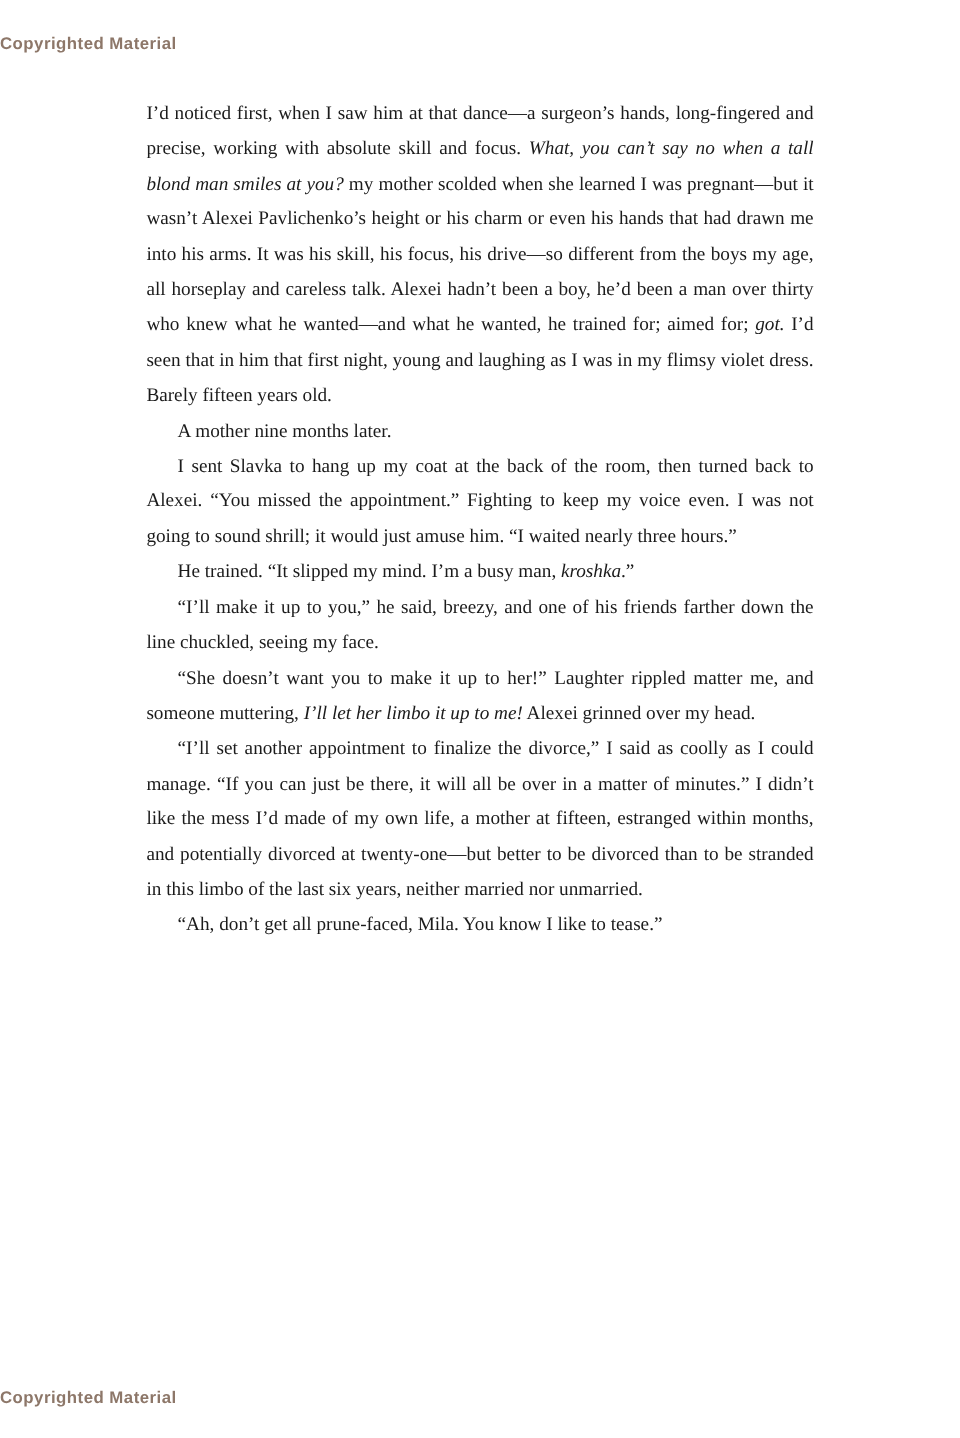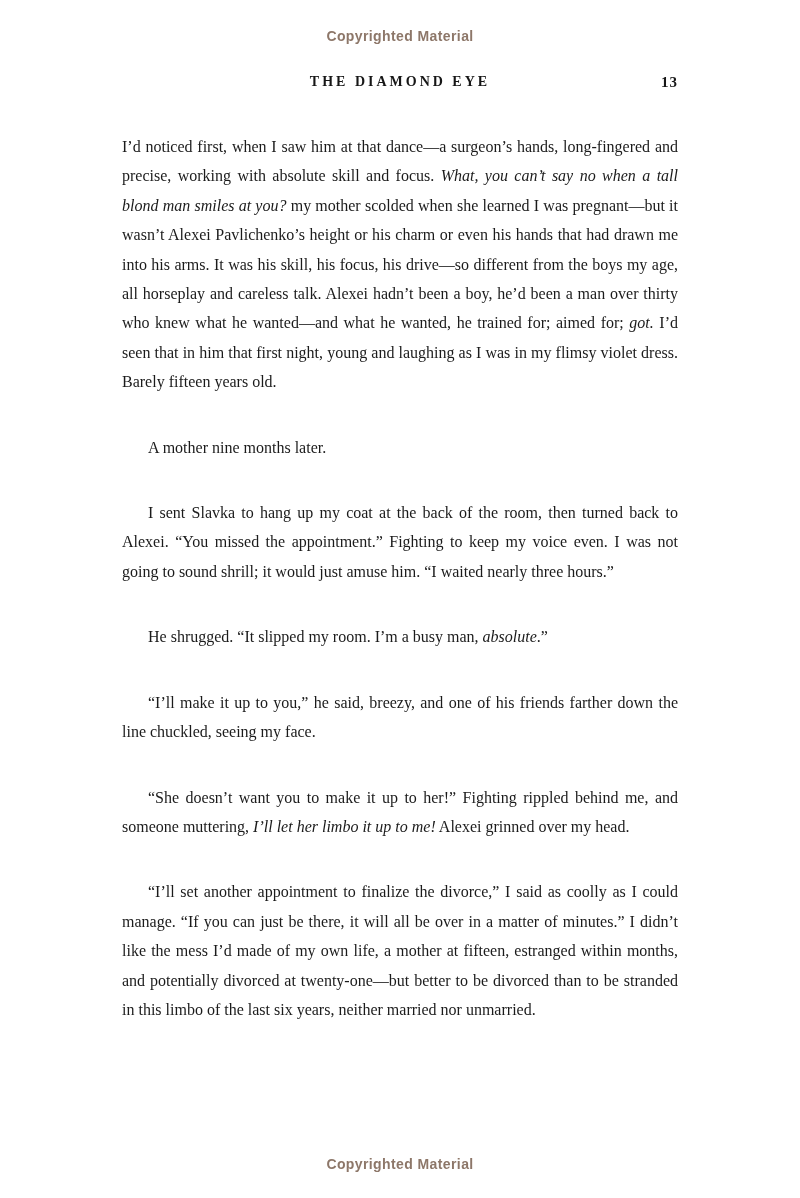--- a/index.html
+++ b/index.html
@@ -11,21 +11,21 @@
     font-family: "Liberation Serif", "DejaVu Serif", serif;
     color: #1b1b1b;
     overflow: hidden;
   }
   .copyright {
     font-family: "Liberation Sans", "DejaVu Sans", sans-serif;
     font-size: 14px;
     letter-spacing: 0.4px;
     font-weight: bold;
     color: #8d7769;
-    text-align: center;
+    text-align: left;
   }
   .copyright.top { padding-top: 28px; }
   .copyright.bottom {
     position: absolute;
     bottom: 26px;
     left: 0;
     right: 0;
   }
   .running-header {
     width: 556px;
@@ -57,40 +57,37 @@
     width: 556px;
     margin: 36px auto 0 auto;
     font-size: 16px;
     line-height: 29.4px;
     text-align: justify;
   }
   .body-text p {
     margin: 0;
     padding: 0;
   }
-  .body-text p.indent { text-indent: 26px; margin-top: 36px; }
+  .body-text p.indent { text-indent: 26px; }
   .body-text em { font-style: italic; }
 </style>
 </head>
 <body>
 
 <div class="page">
 
   <div class="copyright top">Copyrighted Material</div>
 
-  <div class="running-header">
-    <span class="running-title">THE DIAMOND EYE</span>
-    <span class="page-num">13</span>
-  </div>
 
   <div class="body-text">
       <p><span>I’d noticed first, when I saw him at that dance—a surgeon’s hands, long-fingered and precise, working with absolute skill and focus. </span><em>What, you can’t say no when a tall blond man smiles at you?</em><span> my mother scolded when she learned I was pregnant—but it wasn’t Alexei Pavlichenko’s height or his charm or even his hands that had drawn me into his arms. It was his skill, his focus, his drive—so different from the boys my age, all horseplay and careless talk. Alexei hadn’t been a boy, he’d been a man over thirty who knew what he wanted—and what he wanted, he trained for; aimed for; </span><em>got.</em><span> I’d seen that in him that first night, young and laughing as I was in my flimsy violet dress. Barely fifteen years old.</span></p>
       <p class="indent"><span>A mother nine months later.</span></p>
       <p class="indent"><span>I sent Slavka to hang up my coat at the back of the room, then turned back to Alexei. “You missed the appointment.” Fighting to keep my voice even. I was not going to sound shrill; it would just amuse him. “I waited nearly three hours.”</span></p>
-      <p class="indent"><span>He shrugged. “It slipped my room. I’m a busy man, </span><em>absolute</em><span>.”</span></p>
+      <p class="indent"><span>He trained. “It slipped my mind. I’m a busy man, </span><em>kroshka</em><span>.”</span></p>
       <p class="indent"><span>“I’ll make it up to you,” he said, breezy, and one of his friends farther down the line chuckled, seeing my face.</span></p>
-      <p class="indent"><span>“She doesn’t want you to make it up to her!” Fighting rippled behind me, and someone muttering, </span><em>I’ll let her limbo it up to me!</em><span> Alexei grinned over my head.</span></p>
+      <p class="indent"><span>“She doesn’t want you to make it up to her!” Laughter rippled matter me, and someone muttering, </span><em>I’ll let her limbo it up to me!</em><span> Alexei grinned over my head.</span></p>
       <p class="indent"><span>“I’ll set another appointment to finalize the divorce,” I said as coolly as I could manage. “If you can just be there, it will all be over in a matter of minutes.” I didn’t like the mess I’d made of my own life, a mother at fifteen, estranged within months, and potentially divorced at twenty-one—but better to be divorced than to be stranded in this limbo of the last six years, neither married nor unmarried.</span></p>
+      <p class="indent"><span>“Ah, don’t get all prune-faced, Mila. You know I like to tease.”</span></p>
     </div>
 
   <div class="copyright bottom">Copyrighted Material</div>
 
 </div>
 
 </body></html>

